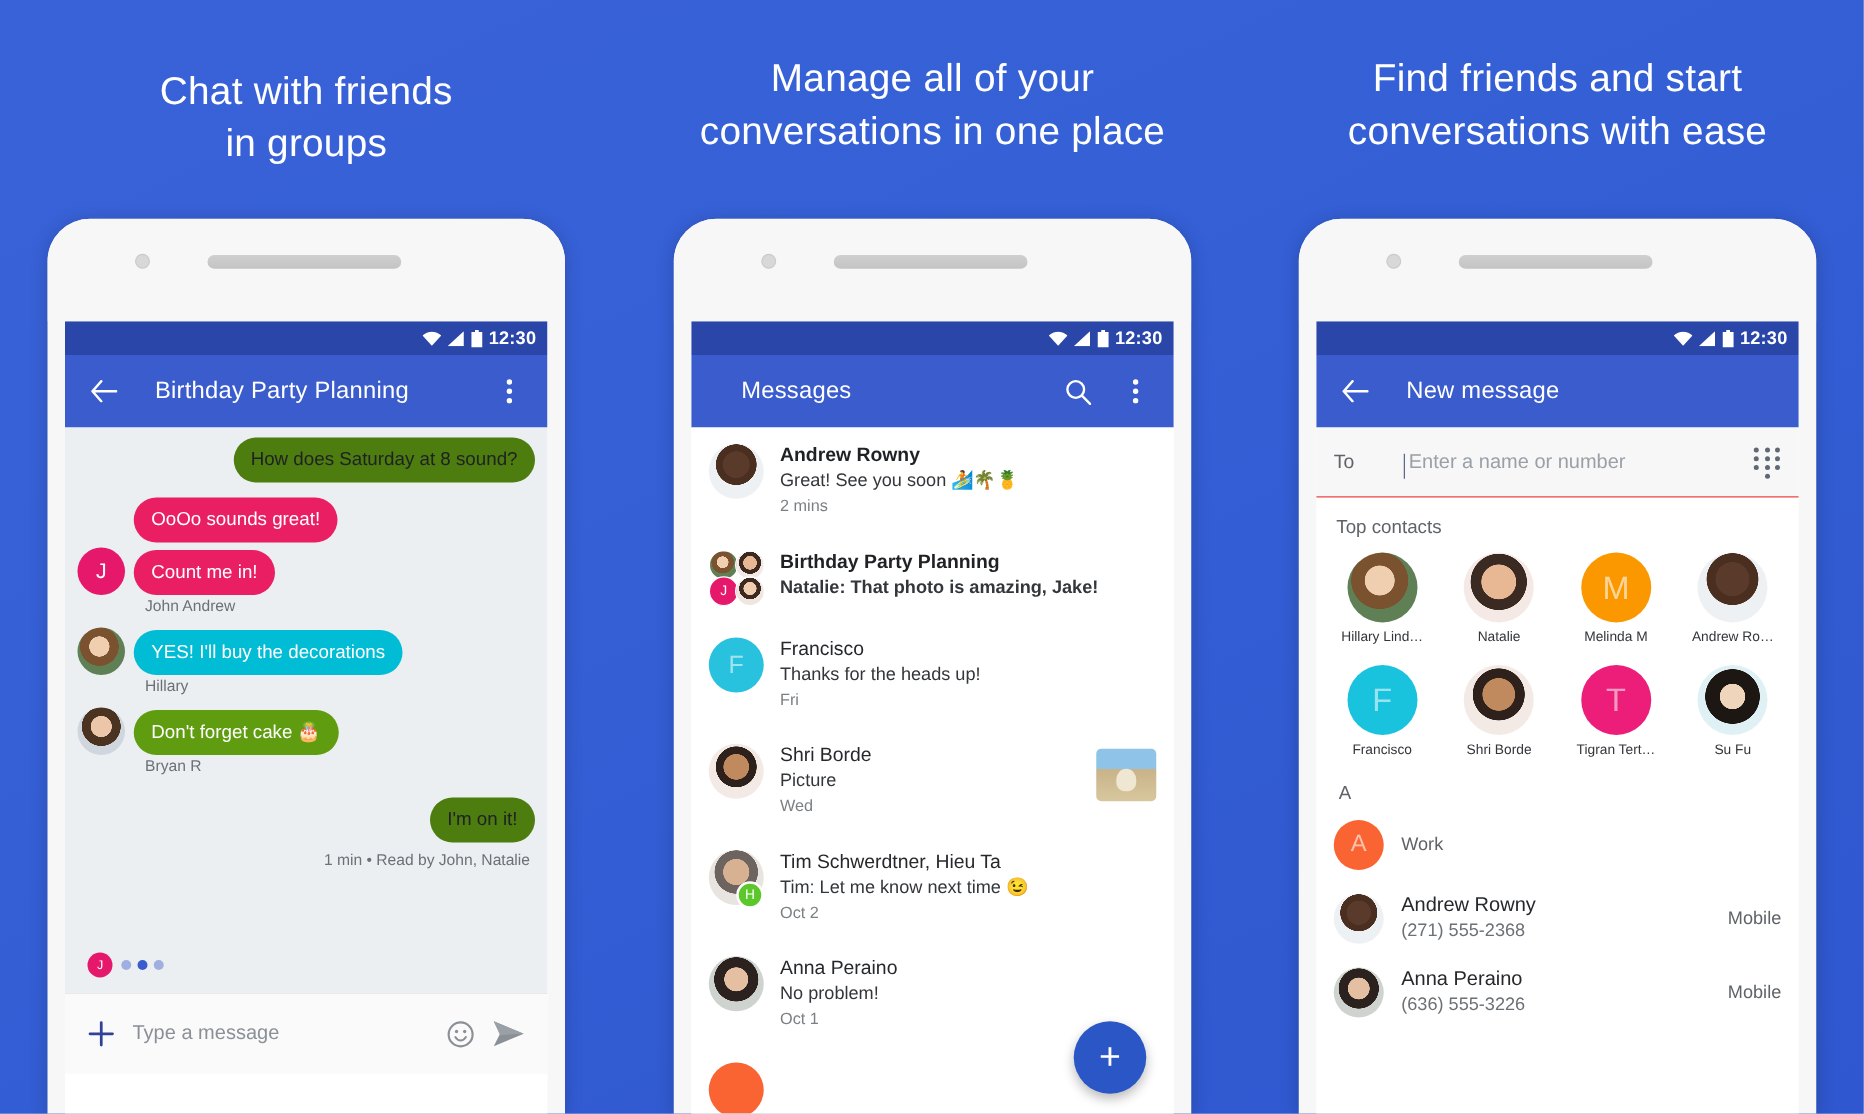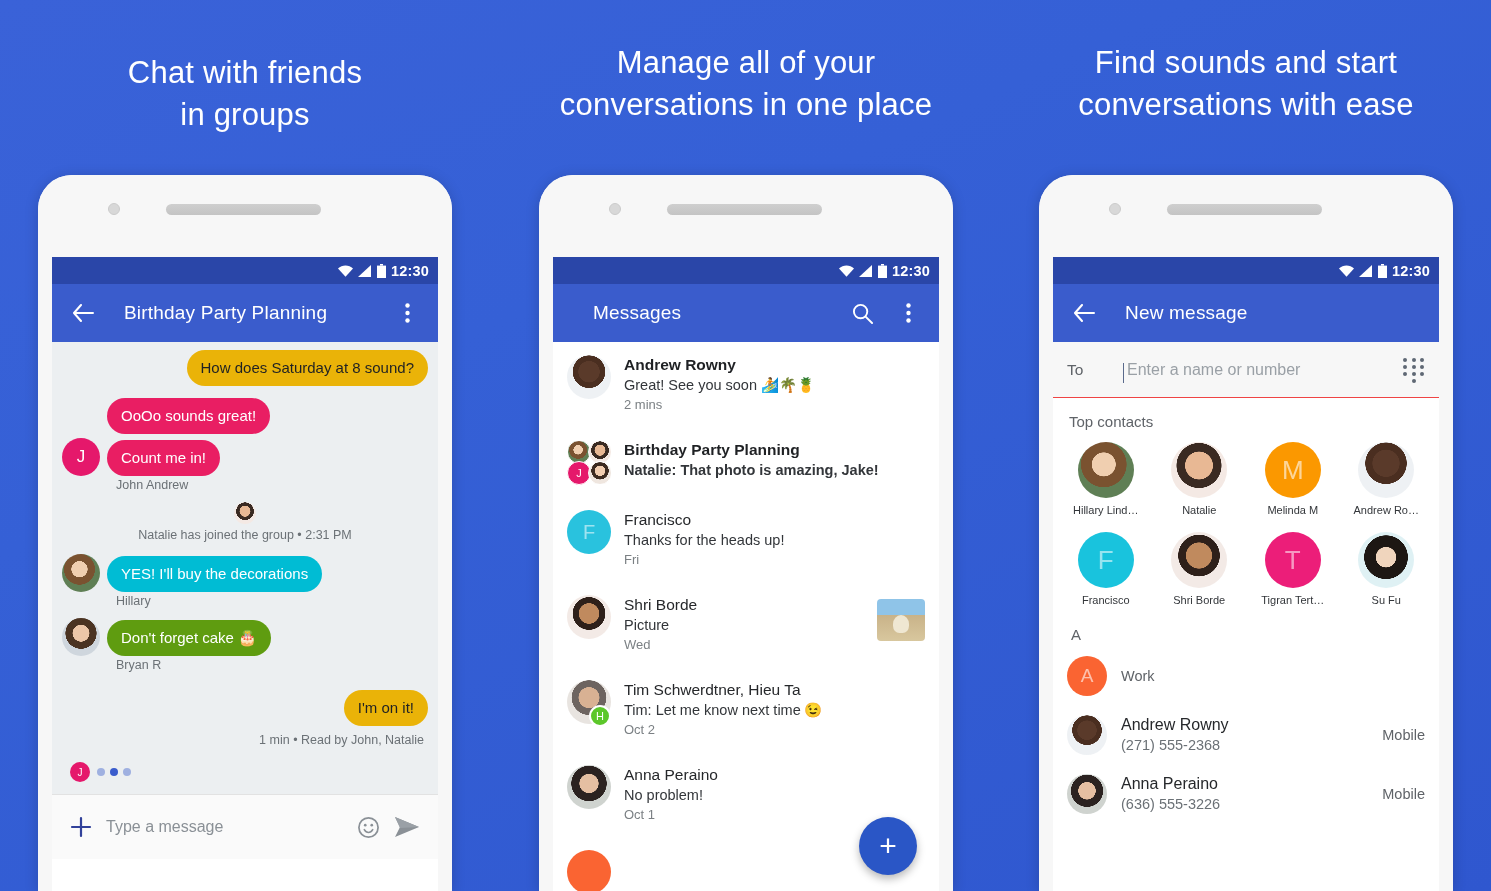--- a/index.html
+++ b/index.html
@@ -109,21 +109,21 @@
   }
   .row { display:flex; align-items:flex-end; margin-bottom: 2px; }
   .row.right { justify-content:flex-end; }
   .bubble {
     border-radius: 18px;
     padding: 9px 14px;
     font-size: 15px;
     line-height: 18px;
     max-width: 300px;
   }
-  .bubble.in-white { background:#eab308; color:#1f2124; border-radius:18px; }
+  .bubble.in-white { background:#4d7c0f; color:#1f2124; border-radius:18px; }
   .bubble.pink { background:#e91e63; color:#fff; }
   .bubble.cyan { background:#00bcd4; color:#fff; }
   .bubble.green{ background:#5f9c10; color:#fff; }
   .sender {
     font-size: 12.5px; color:#6b7176; margin: 2px 0 10px 54px;
   }
   .avatar-sm {
     width: 38px; height: 38px; border-radius: 50%;
     margin-right: 7px; flex: 0 0 38px;
     background-size: cover; background-position: center;
@@ -259,21 +259,21 @@
 </style>
 </head>
 <body>
 
 <div class="stage">
 
   <div class="caption" id="cap0">Chat with friends
 in groups</div>
   <div class="caption" id="cap1">Manage all of your
 conversations in one place</div>
-  <div class="caption" id="cap2">Find sounds and start
+  <div class="caption" id="cap2">Find friends and start
 conversations with ease</div>
 
   <div class="phone" id="phone0">
     <div class="phone-top">
       <div class="camera"></div>
       <div class="speaker"></div>
     </div>
     <div class="screen">
 
       <div class="statusbar">
@@ -316,24 +316,20 @@
           <div class="avatar-gap"></div>
           <div class="bubble pink">OoOo sounds great!</div>
         </div>
 
         <div class="row" style="margin-top:4px">
           <div class="avatar-sm ph-jake" style="background:#e5186b">J</div>
           <div class="bubble pink">Count me in!</div>
         </div>
         <div class="sender">John Andrew</div>
 
-        <div class="sysline">
-          <span class="mini ph-natalie"></span>
-          <span>Natalie has joined the group • 2:31 PM</span>
-        </div>
 
         <div class="row">
           <div class="avatar-sm ph-hillary"></div>
           <div class="bubble cyan">YES! I'll buy the decorations</div>
         </div>
         <div class="sender">Hillary</div>
 
         <div class="row">
           <div class="avatar-sm ph-bryan"></div>
           <div class="bubble green">Don't forget cake 🎂</div>

